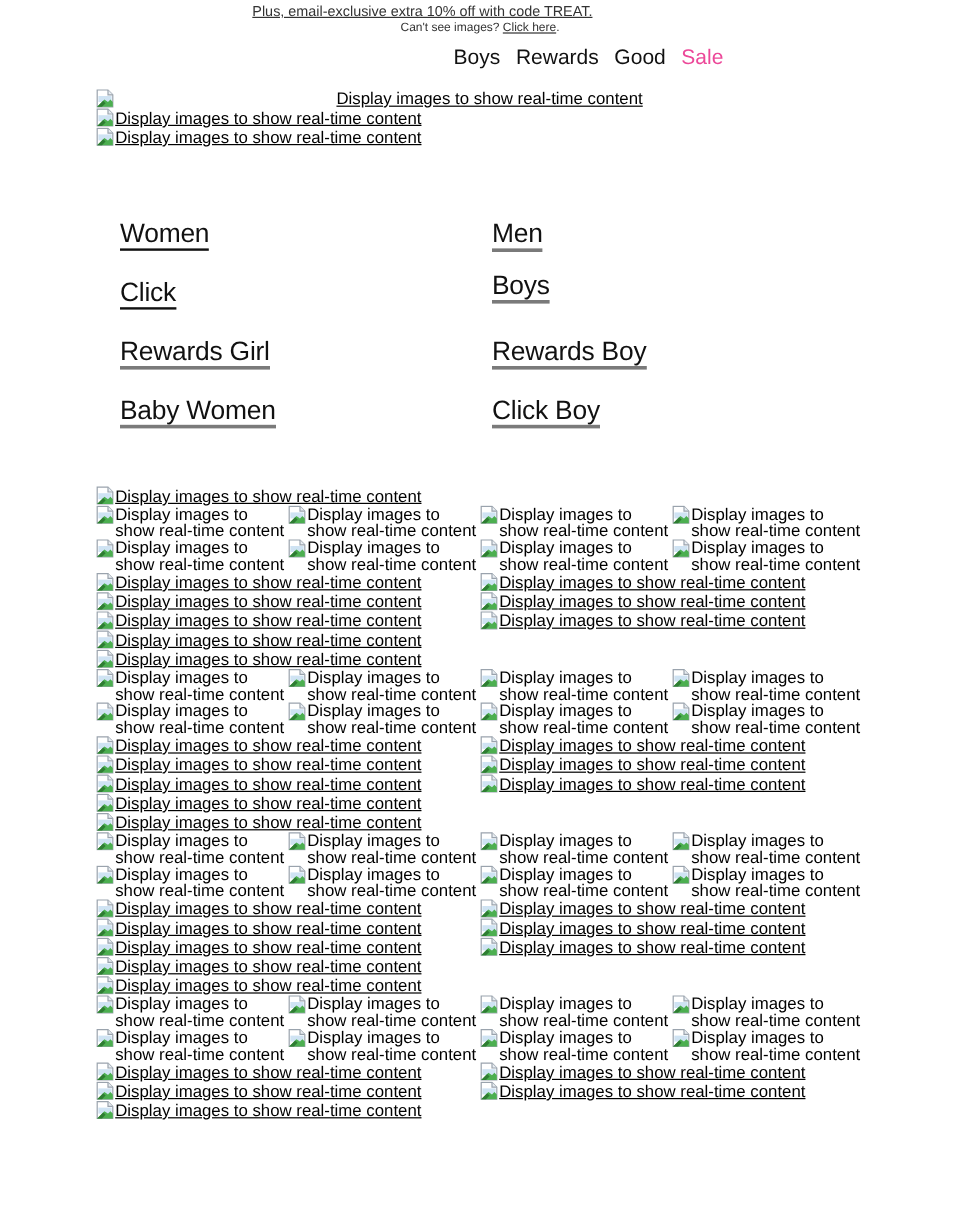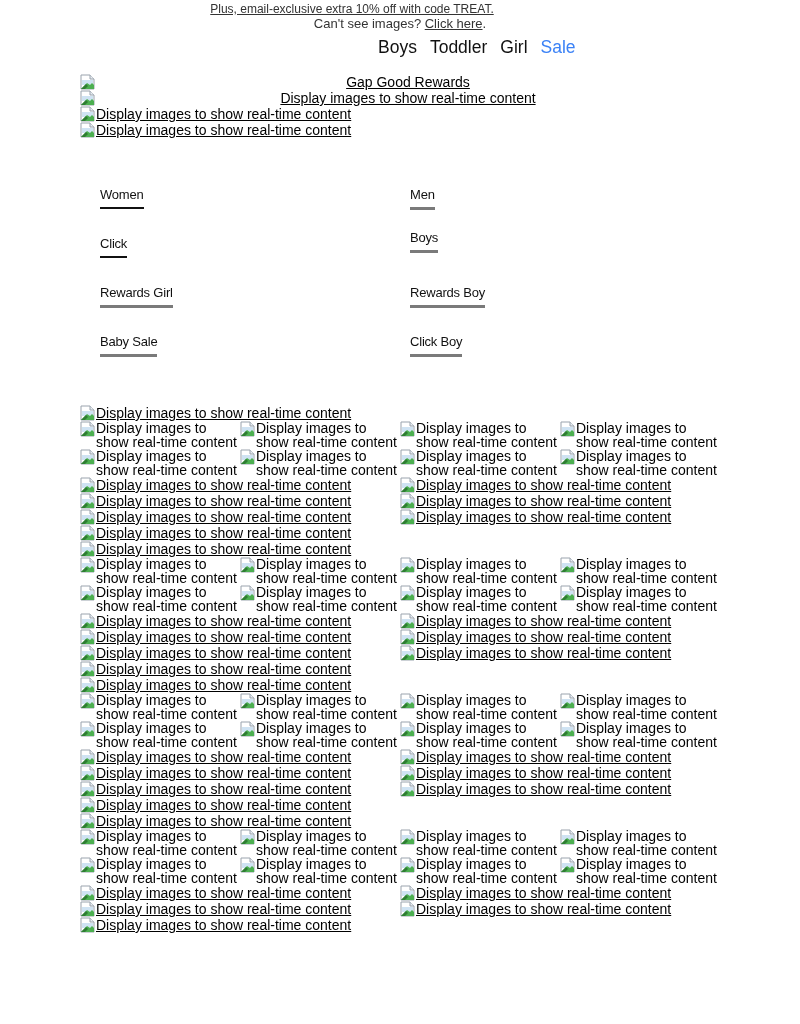--- a/index.html
+++ b/index.html
@@ -3,39 +3,39 @@
 <meta charset="utf-8">
 <style>
   html, body { margin: 0; padding: 0; background: #ffffff; }
   body { width: 800px; height: 1024px; overflow: hidden; position: relative;
          font-family: "Liberation Sans", sans-serif; color: #000; }
   a { color: #000; }
   .promo { position: absolute; top: 2px; left: 0; width: 704px; text-align: center;
            font-size: 12px; line-height: 14px; }
   .promo a { color: #333; text-decoration: underline; }
   .cant-see { position: absolute; top: 18px; left: 0; width: 800px; text-align: center;
-              font-size: 13px; line-height: 12px; color: #333; }
+              font-size: 10px; line-height: 12px; color: #333; }
   .cant-see a { color: #333; text-decoration: underline; }
   .topnav { position: absolute; top: 36px; left: 378px; display: flex; gap: 0; font-size: 17.5px;
             line-height: 22px; }
   .topnav a { text-decoration: none; color: #111; margin-right: 13px; }
-  .topnav a.sale { color: #3b82f6; margin-right: 0; }
+  .topnav a.sale { color: #ec4899; margin-right: 0; }
 
   .alt { font-size: 14px; line-height: 16px; display: flex; align-items: flex-start; }
   .alt .txt { color: #000; text-decoration: underline; cursor: pointer; }
   .bimg { width: 16px; height: 16px; flex: 0 0 16px; position: relative; display: inline-block; }
   .bimg svg { display: block; }
 
   .hero { position: absolute; left: 80px; top: 74px; width: 640px; }
   .hero .row { height: 16px; position: relative; }
   .hero .center-txt { position: absolute; left: 0; width: 656px; text-align: center; top: 0;
                       font-size: 14px; line-height: 16px; text-decoration: underline; }
 
   .cats { position: absolute; left: 100px; top: 184px; width: 620px; }
-  .cat { position: absolute; font-size: 13px; line-height: 22px; color: #111; text-decoration: none;
+  .cat { position: absolute; font-size: 22px; line-height: 22px; color: #111; text-decoration: none;
          letter-spacing: -0.2px; }
   .cat .u { position: absolute; left: 0; right: 0; bottom: -3px; height: 2px; background: #111; }
   .cat.grey .u { background: #7a7a7a; height: 3px; bottom: -4px; }
 
   .products { position: absolute; left: 80px; top: 405px; width: 640px; }
   .pline { height: 16px; }
   .tiles { display: flex; height: 28px; }
   .tile { width: 160px; display: flex; align-items: flex-start; font-size: 14px; line-height: 14px; }
   .tile .txt { }
   .lines { display: flex; }
@@ -46,36 +46,26 @@
 
 <div class="promo">
   <a href="#">Plus, email-exclusive extra 10% off with code TREAT.</a>
 </div>
 <div class="cant-see">
   <span>Can't see images? </span><a href="#">Click here</a><span>.</span>
 </div>
 
 <div class="topnav">
   <a href="#">Boys</a>
-  <a href="#">Toddler</a>
-  <a href="#">Girl</a>
+  <a href="#">Rewards</a>
+  <a href="#">Good</a>
   <a href="#" class="sale">Sale</a>
 </div>
 
 <div class="hero">
-  <div class="row">
-    <span class="bimg"><svg width="16" height="16" viewBox="0 0 16 16">
-          <path d="M1 1h9l4 4v10H1z" fill="#fff" stroke="#9aa3ad" stroke-width="1"></path>
-          <path d="M10 1v4h4" fill="#e8edf2" stroke="#9aa3ad" stroke-width="1"></path>
-          <rect x="2" y="6" width="11" height="5" fill="#cfe3f3"></rect>
-          <path d="M1 15 L7 9 L10 11 L12 9 L14 11 V15Z" fill="#4caf50"></path>
-          <path d="M1 15 L6 10 L8 12 L5 15Z" fill="#2e7d32"></path>
-        </svg></span>
-    <a href="#" class="center-txt">Gap Good Rewards</a>
-  </div>
   <div class="row">
     <span class="bimg"><svg width="16" height="16" viewBox="0 0 16 16">
           <path d="M1 1h9l4 4v10H1z" fill="#fff" stroke="#9aa3ad" stroke-width="1"></path>
           <path d="M10 1v4h4" fill="#e8edf2" stroke="#9aa3ad" stroke-width="1"></path>
           <rect x="2" y="6" width="11" height="5" fill="#cfe3f3"></rect>
           <path d="M1 15 L7 9 L10 11 L12 9 L14 11 V15Z" fill="#4caf50"></path>
           <path d="M1 15 L6 10 L8 12 L5 15Z" fill="#2e7d32"></path>
         </svg></span>
     <a href="#" class="center-txt">Display images to show real-time content</a>
   </div>
@@ -105,21 +95,21 @@
   </div>
 </div>
 
 <div class="cats">
   <a href="#" class="cat" style="left:0;top:0"><span>Women</span><span class="u"></span></a>
   <a href="#" class="cat grey" style="left:310px;top:0"><span>Men</span><span class="u"></span></a>
   <a href="#" class="cat" style="left:0;top:49px"><span>Click</span><span class="u"></span></a>
   <a href="#" class="cat grey" style="left:310px;top:43px"><span>Boys</span><span class="u"></span></a>
   <a href="#" class="cat grey" style="left:0;top:98px"><span>Rewards Girl</span><span class="u"></span></a>
   <a href="#" class="cat grey" style="left:310px;top:98px"><span>Rewards Boy</span><span class="u"></span></a>
-  <a href="#" class="cat grey" style="left:0;top:147px"><span>Baby Sale</span><span class="u"></span></a>
+  <a href="#" class="cat grey" style="left:0;top:147px"><span>Baby Women</span><span class="u"></span></a>
   <a href="#" class="cat grey" style="left:310px;top:147px"><span>Click Boy</span><span class="u"></span></a>
 </div>
 
 <div class="products" id="products">
     <div class="pblock">
       <div class="alt pline">
         <span class="bimg">
           <svg width="16" height="16" viewBox="0 0 16 16">
             <path d="M1 1h9l4 4v10H1z" fill="#fff" stroke="#9aa3ad" stroke-width="1"></path>
             <path d="M10 1v4h4" fill="#e8edf2" stroke="#9aa3ad" stroke-width="1"></path>

